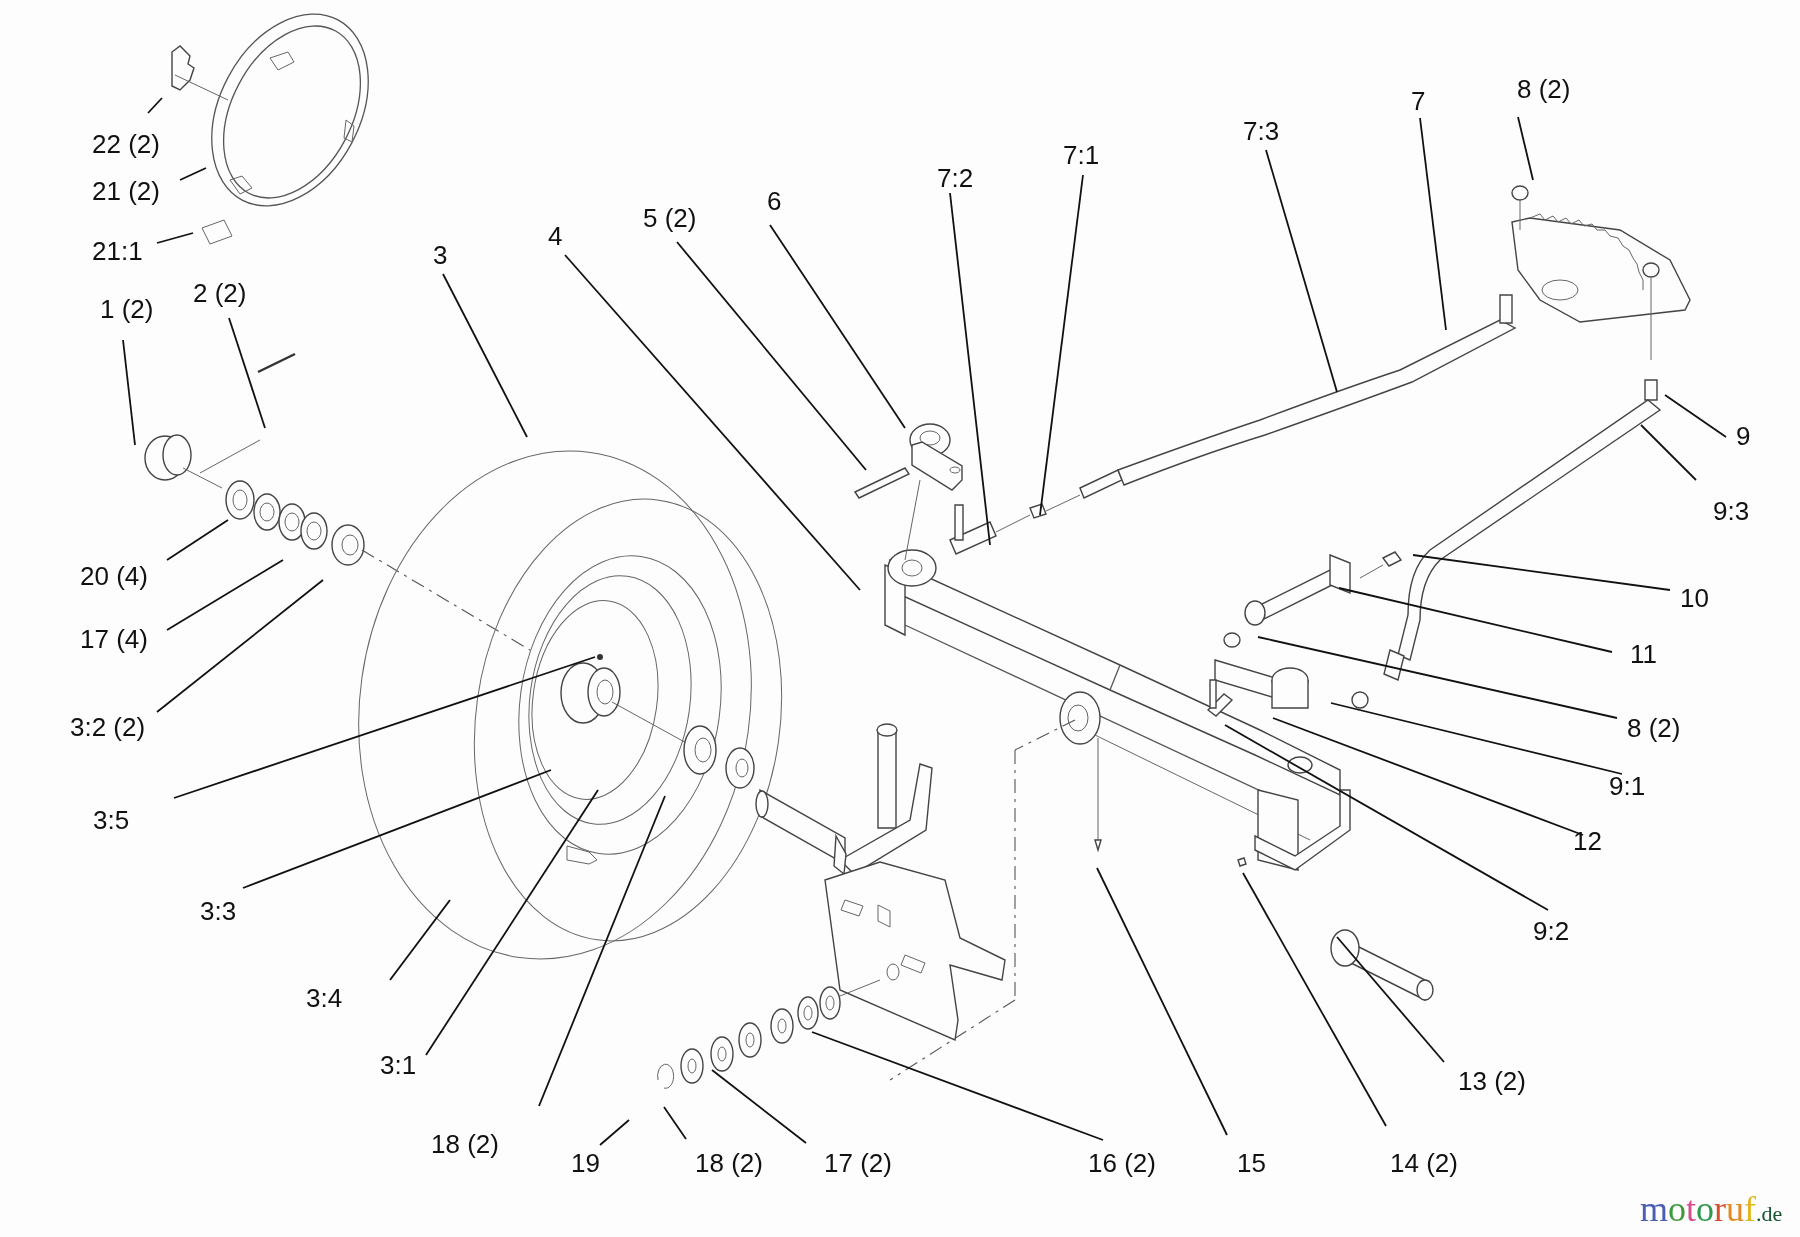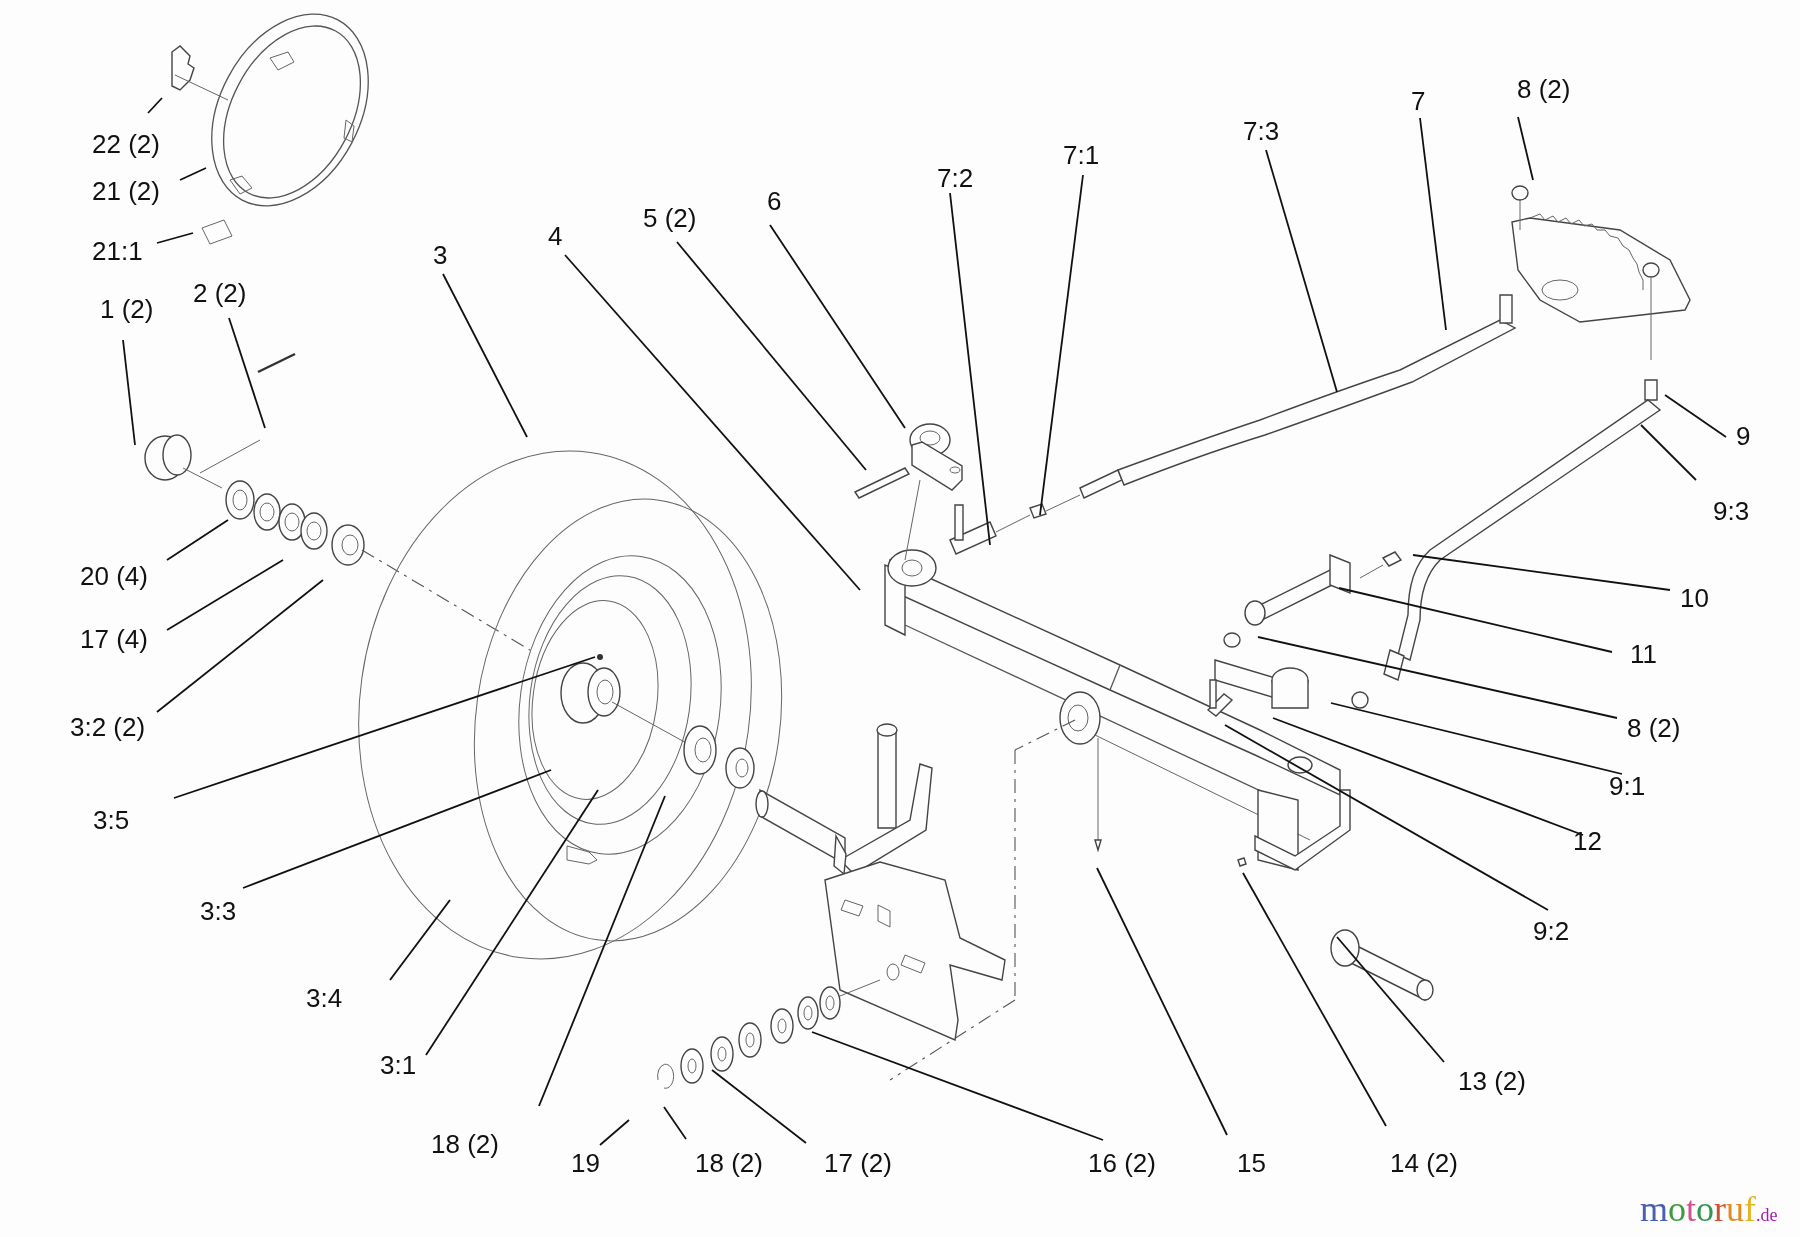--- a/index.html
+++ b/index.html
@@ -5,21 +5,21 @@
   html,body{margin:0;padding:0;background:#fdfdfd;}
   body{width:1800px;height:1237px;overflow:hidden;position:relative;font-family:"Liberation Sans",sans-serif;}
   #diagram{position:absolute;left:0;top:0;width:1800px;height:1237px;}
   .part{fill:none;stroke:#555;stroke-width:1.3;}
   .partfill{fill:#fdfdfd;stroke:#444;stroke-width:1.4;}
   .thin{fill:none;stroke:#666;stroke-width:1;}
   .dash{fill:none;stroke:#555;stroke-width:1.1;stroke-dasharray:14 6 3 6;}
   .leader{stroke:#111;stroke-width:1.8;fill:none;}
   .lbl{font-family:"Liberation Sans",sans-serif;font-size:26px;fill:#111;}
   #watermark{position:absolute;left:1640px;top:1188px;font-family:"Liberation Serif",serif;font-size:36px;letter-spacing:0px;white-space:nowrap;}
-  #watermark .de{font-size:18px;color:#a21caf;}
+  #watermark .de{font-size:22px;color:#14532d;}
 </style>
 </head>
 <body>
 
 <svg id="diagram" viewBox="0 0 1800 1237" xmlns="http://www.w3.org/2000/svg">
 
   <g>
     <ellipse class="part" cx="290" cy="110" rx="70" ry="102" transform="rotate(28 290 110)"></ellipse>
     <ellipse class="part" cx="292" cy="112" rx="60" ry="92" transform="rotate(28 292 112)"></ellipse>
     <path class="thin" d="M270 58 l18 -6 l6 10 l-16 8 z"></path>

